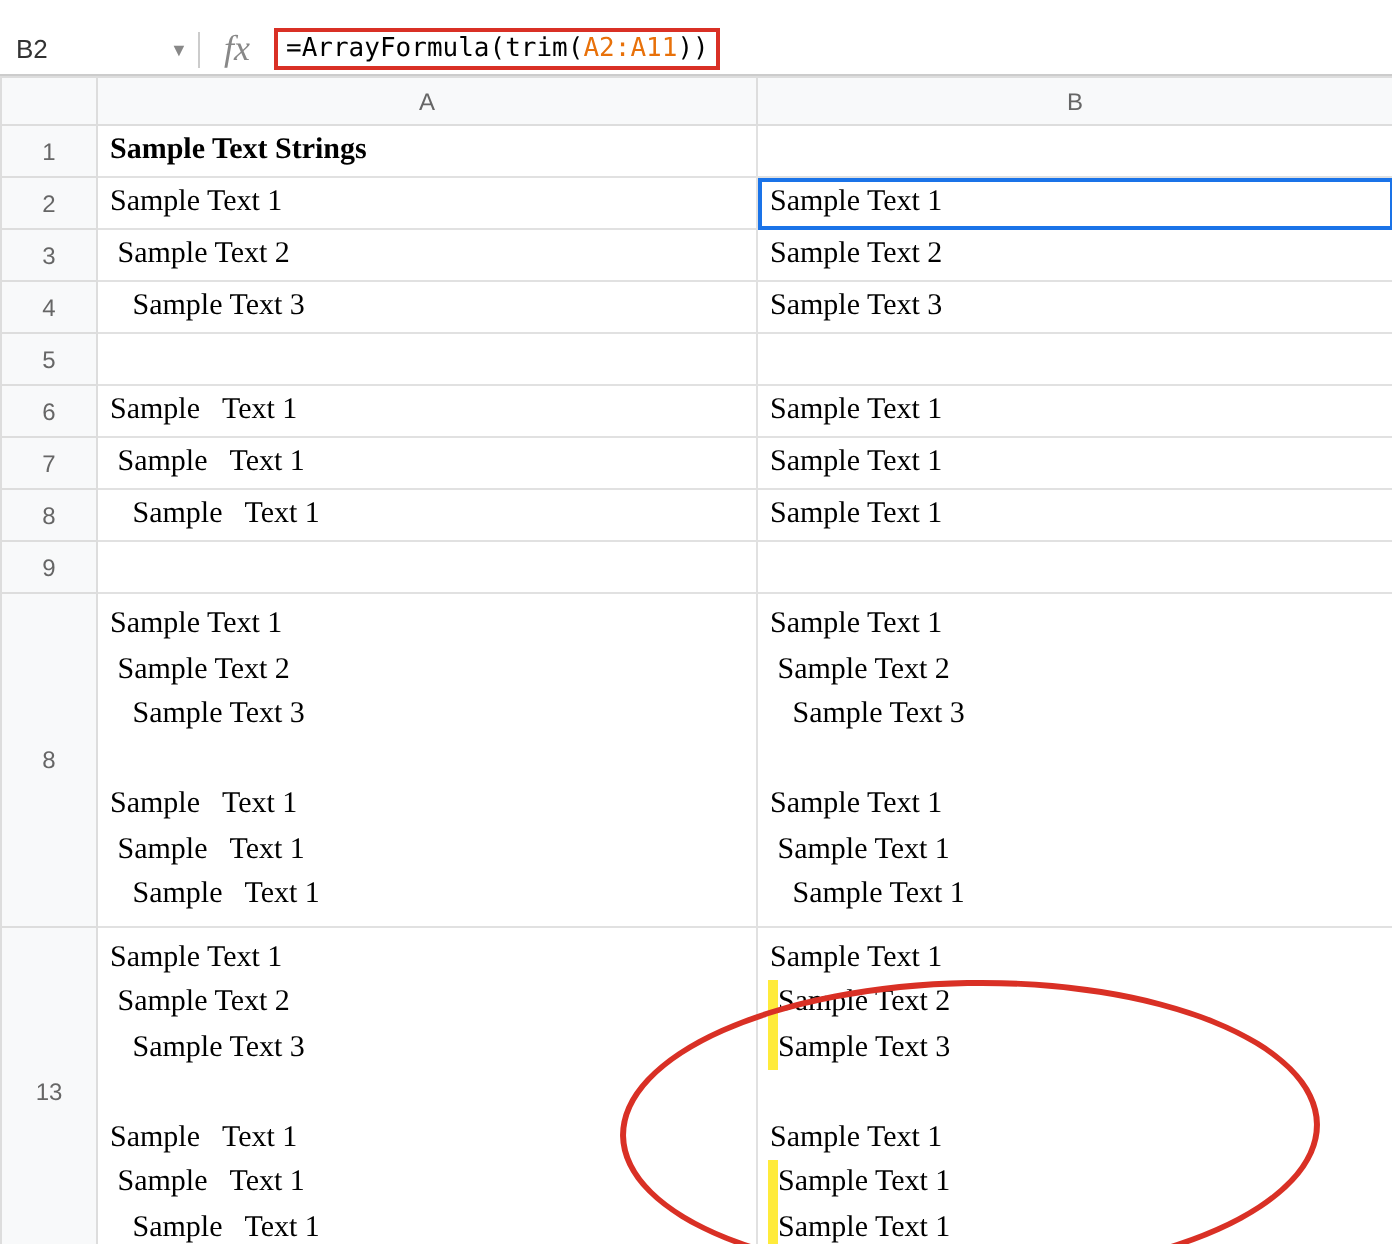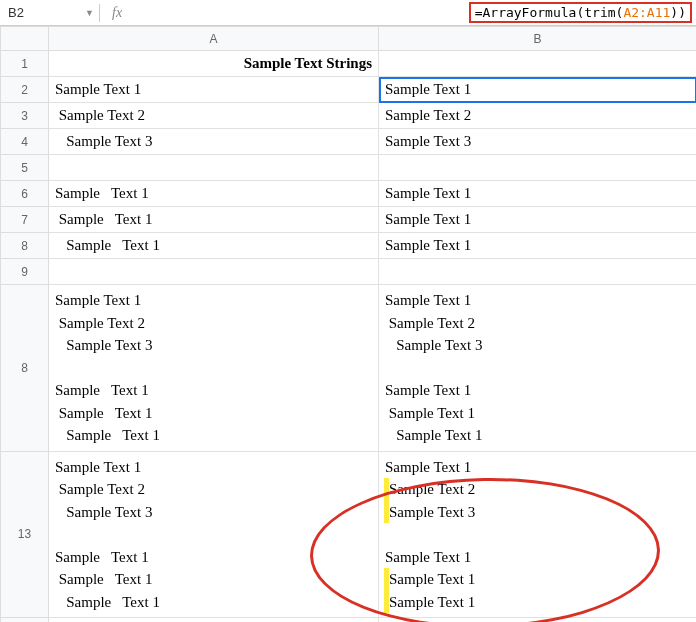--- a/index.html
+++ b/index.html
@@ -4,20 +4,21 @@
   <style>
     * { box-sizing: border-box; margin: 0; padding: 0; }
     body { font-family: Arial, sans-serif; font-size: 13px; background: #fff; width: 696px; }
     
     .formula-bar {
       display: flex;
       align-items: center;
       height: 26px;
       border-bottom: 1px solid #ccc;
       background: #fff;
+      margin-top: 12px;
     }
     .cell-ref {
       width: 85px;
       padding: 0 8px;
       font-size: 13px;
       color: #333;
       text-align: left;
     }
     .dropdown-icon {
       width: 10px;
@@ -29,31 +30,30 @@
       width: 1px;
       height: 18px;
       background: #ccc;
       margin: 0 4px;
     }
     .fx-icon {
       font-style: italic;
       color: #888;
       padding: 0 8px;
       font-family: Georgia, serif;
-      font-size: 14px;
+      font-size: 18px;
       text-align: center;
     }
     .formula-input {
       flex: 1;
       padding: 0 4px;
       font-size: 13px;
       font-family: 'Consolas', monospace;
       border: none;
       outline: none;
-      text-align: right;
     }
     .formula-highlight-box {
       border: 2px solid #d93025;
       padding: 1px 4px;
       display: inline-block;
     }
     .formula-text-black { color: #000; }
     .formula-text-orange { color: #e8710a; }
     
     .grid-wrapper {
@@ -94,21 +94,21 @@
       border: 1px solid #e1e1e1;
       padding: 4px 6px;
       font-family: Georgia, 'Times New Roman', serif;
       font-size: 15px;
       color: #000;
       vertical-align: top;
       white-space: pre-wrap;
       height: 26px;
     }
     
-    td.cell.bold { font-weight: bold; text-align: right; }
+    td.cell.bold { font-weight: bold; }
     
     td.cell.selected {
       outline: 2px solid #1a73e8;
       outline-offset: -2px;
     }
     
     td.multiline { line-height: 1.5; }
     
     .ellipse {
       position: absolute;

